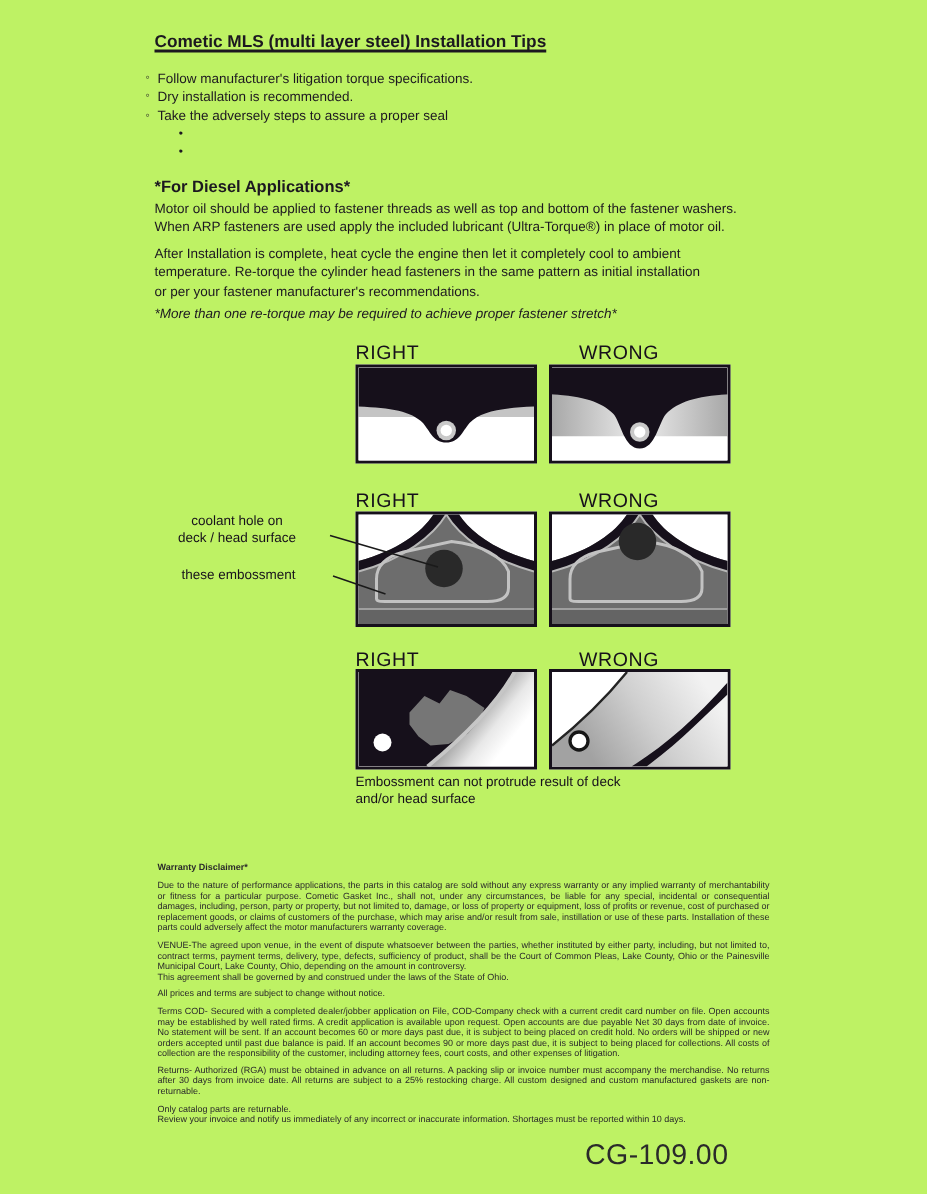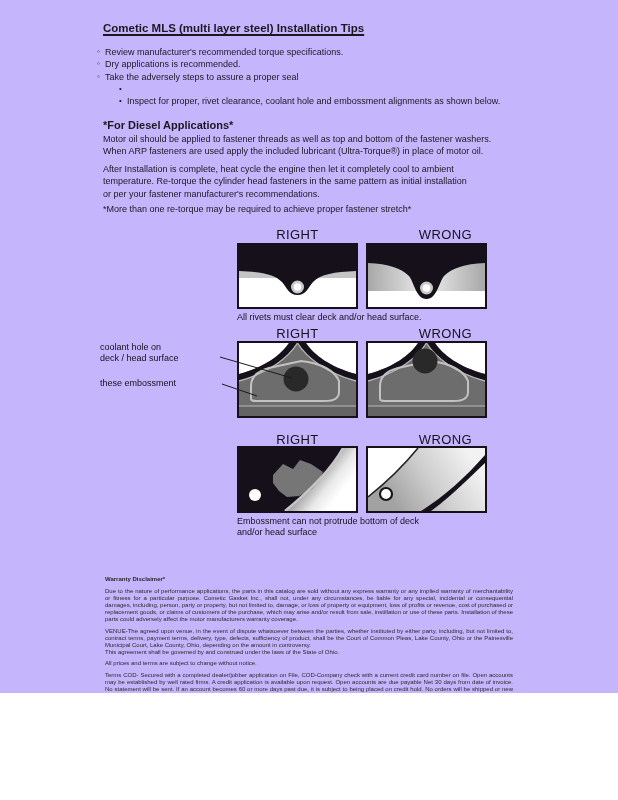--- a/index.html
+++ b/index.html
@@ -1,44 +1,44 @@
 <!DOCTYPE html>
 <html style="--ink: #16101b; --panel_gray: #6d6d6d; --text: #1c1820;"><head>
 <meta charset="utf-8">
 <style>
   html,body{margin:0;padding:0;background:#ffffff;}
   .page{
-    position:relative;width:618px;height:693px;background:#c4b5fd;overflow:hidden;
+    position:relative;width:618px;height:796px;background:#bef264;overflow:hidden;
     font-family:"Liberation Sans", sans-serif;color:var(--text,#1c1820);
   }
   .pre{white-space:pre-line;}
   .abs{position:absolute;}
 
   
   .title{left:103px;top:22px;font-size:11.5px;font-weight:bold;margin:0;
          text-decoration:underline;text-decoration-thickness:1.5px;text-underline-offset:2px;}
   .tips{left:95px;top:46px;width:450px;font-size:9px;line-height:12.3px;}
   .tip{display:flex;gap:3px;}
   .tip .m{width:7px;flex:0 0 7px;text-align:center;font-size:8px;line-height:12.3px;}
   .tip.sub{margin-left:22px;}
 
   
   .diesel-h{left:103px;top:119px;font-size:11px;font-weight:bold;margin:0;}
   .bodyp{left:103px;width:432px;font-size:9px;line-height:12.3px;margin:0;}
-  .p1{top:133px;} .p2{top:163px;} .p3{top:203px;}
-
-  
-  .hdr{font-size:13px;letter-spacing:.4px;color:var(--ink,#16101b);text-align:center;}
+  .p1{top:133px;} .p2{top:163px;} .p3{top:203px;font-style:italic;}
+
+  
+  .hdr{font-size:13px;letter-spacing:.4px;color:var(--ink,#16101b);}
   .hdr.l{left:237px;width:121px;} .hdr.r{left:386px;width:119px;}
   .hr1{top:227px;} .hr2{top:326px;} .hr3{top:432px;}
   .cap{font-size:9px;line-height:11px;color:var(--ink,#16101b);}
   .cap1{left:237px;top:312px;width:260px;}
   .cap2{left:237px;top:421px;width:248px;text-align:center;}
   .cap3{left:237px;top:516px;width:270px;}
-  .sidelabel{font-size:9px;line-height:11px;text-align:left;color:var(--ink,#16101b);}
+  .sidelabel{font-size:9px;line-height:11px;text-align:center;color:var(--ink,#16101b);}
   .lab-hole{left:100px;top:342px;width:116px;}
   .lab-emb{left:100px;top:378px;width:118px;}
 
   
   .panel{border:2px solid var(--ink,#16101b);background:#fff;box-sizing:content-box;line-height:0;}
   .pl{left:237px;} .pr{left:366px;}
   .row1{top:243px;} .row2{top:341px;} .row3{top:446px;}
   .ink-fill{fill:var(--ink,#16101b);}
   .overlay{left:0;top:0;pointer-events:none;}
 
@@ -52,36 +52,35 @@
 </head>
 <body>
 
 <div class="page">
 
   <h1 class="abs title">Cometic MLS (multi layer steel) Installation Tips</h1>
 
   <div class="abs tips">
     <div class="tip">
         <span class="m">◦</span>
-        <span>Review manufacturer's recommended torque specifications.</span>
+        <span>Follow manufacturer's litigation torque specifications.</span>
       </div>
     <div class="tip">
         <span class="m">◦</span>
-        <span>Dry applications is recommended.</span>
+        <span>Dry installation is recommended.</span>
       </div>
     <div class="tip">
         <span class="m">◦</span>
         <span>Take the adversely steps to assure a proper seal</span>
       </div>
     <div class="tip sub">
         <span class="m">•</span>
       </div>
     <div class="tip sub">
         <span class="m">•</span>
-        <span>Inspect for proper, rivet clearance, coolant hole and embossment alignments as shown below.</span>
       </div>
   </div>
 
   <h2 class="abs diesel-h">*For Diesel Applications*</h2>
   <p class="abs bodyp p2 pre">After Installation is complete, heat cycle the engine then let it completely cool to ambient
 temperature. Re-torque the cylinder head fasteners in the same pattern as initial installation
 or per your fastener manufacturer's recommendations.</p>
   <p class="abs bodyp p1 pre">Motor oil should be applied to fastener threads as well as top and bottom of the fastener washers.
 When ARP fasteners are used apply the included lubricant (Ultra-Torque®) in place of motor oil.</p>
   <p class="abs bodyp p3">*More than one re-torque may be required to achieve proper fastener stretch*</p>
@@ -110,21 +109,20 @@
         </linearGradient>
       </defs>
       <rect width="117" height="62" fill="#ffffff"></rect>
       <rect x="0" y="18" width="117" height="28" fill="url(#gW1)"></rect>
       <rect x="0" y="46" width="117" height="16" fill="#ffffff"></rect>
       <path class="ink-fill" d="M0,0 H117 V18 C96,19 84,23 76,31 C71,37 69,54 58.5,54 C48,54 46,37 41,31 C33,23 21,19 0,18 Z"></path>
       <circle cx="58.5" cy="43" r="6.5" fill="#c9c9c9"></circle>
       <circle cx="58.5" cy="43" r="3.8" fill="#ffffff"></circle>
     </svg>
   </div>
-  <div class="abs cap cap1">All rivets must clear deck and/or head surface.</div>
 
   <div class="abs hdr l hr2">RIGHT</div>
   <div class="abs hdr r hr2">WRONG</div>
 
   <div class="abs sidelabel lab-hole pre">coolant hole on
 deck / head surface</div>
   <div class="abs sidelabel lab-emb">these embossment</div>
 
   <div class="abs panel pl row2">
     <svg width="117" height="73" viewBox="0 0 117 73">
@@ -186,21 +184,21 @@
             <stop offset="1" stop-color="#a2a2a2"></stop>
         </linearGradient>
       </defs>
       <rect width="117" height="63" fill="#ffffff"></rect>
       <path d="M50,0 H117 V63 H0 L0,49 C20,33 37,16 50,0 Z" fill="url(#gW3)"></path>
       <path d="M50,0 C37,16 20,33 0,49" stroke="#242424" stroke-width="1.6" fill="none"></path>
       <path class="ink-fill" d="M117,7 C96,31 74,50 53,63 L63,63 C85,47 103,28 117,15 Z"></path>
       <circle cx="18" cy="46" r="6" fill="#ffffff" stroke="#161616" stroke-width="2.2"></circle>
     </svg>
   </div>
-  <div class="abs cap cap3 pre">Embossment can not protrude bottom of deck
+  <div class="abs cap cap3 pre">Embossment can not protrude result of deck
 and/or head surface</div>
 
   <svg class="abs overlay" width="618" height="800" viewBox="0 0 618 800">
     <line x1="220" y1="357" x2="292" y2="378" stroke="#1a1a1a" stroke-width="1"></line>
     <line x1="222" y1="384" x2="257" y2="396" stroke="#1a1a1a" stroke-width="1"></line>
   </svg>
 
   <div class="abs legal">
     <h3>Warranty Disclaimer*</h3>
     <p class="pre">Due to the nature of performance applications, the parts in this catalog are sold without any express warranty or any implied warranty of merchantability or fitness for a particular purpose.  Cometic Gasket Inc., shall not, under any circumstances, be liable for any special, incidental or consequential damages, including, person, party or property, but not limited to, damage, or loss of property or equipment, loss of profits or revenue, cost of purchased or replacement goods, or claims of customers of the purchase, which may arise and/or result from sale, instillation or use of these parts.  Installation of these parts could adversely affect the motor manufacturers warranty coverage.</p>

